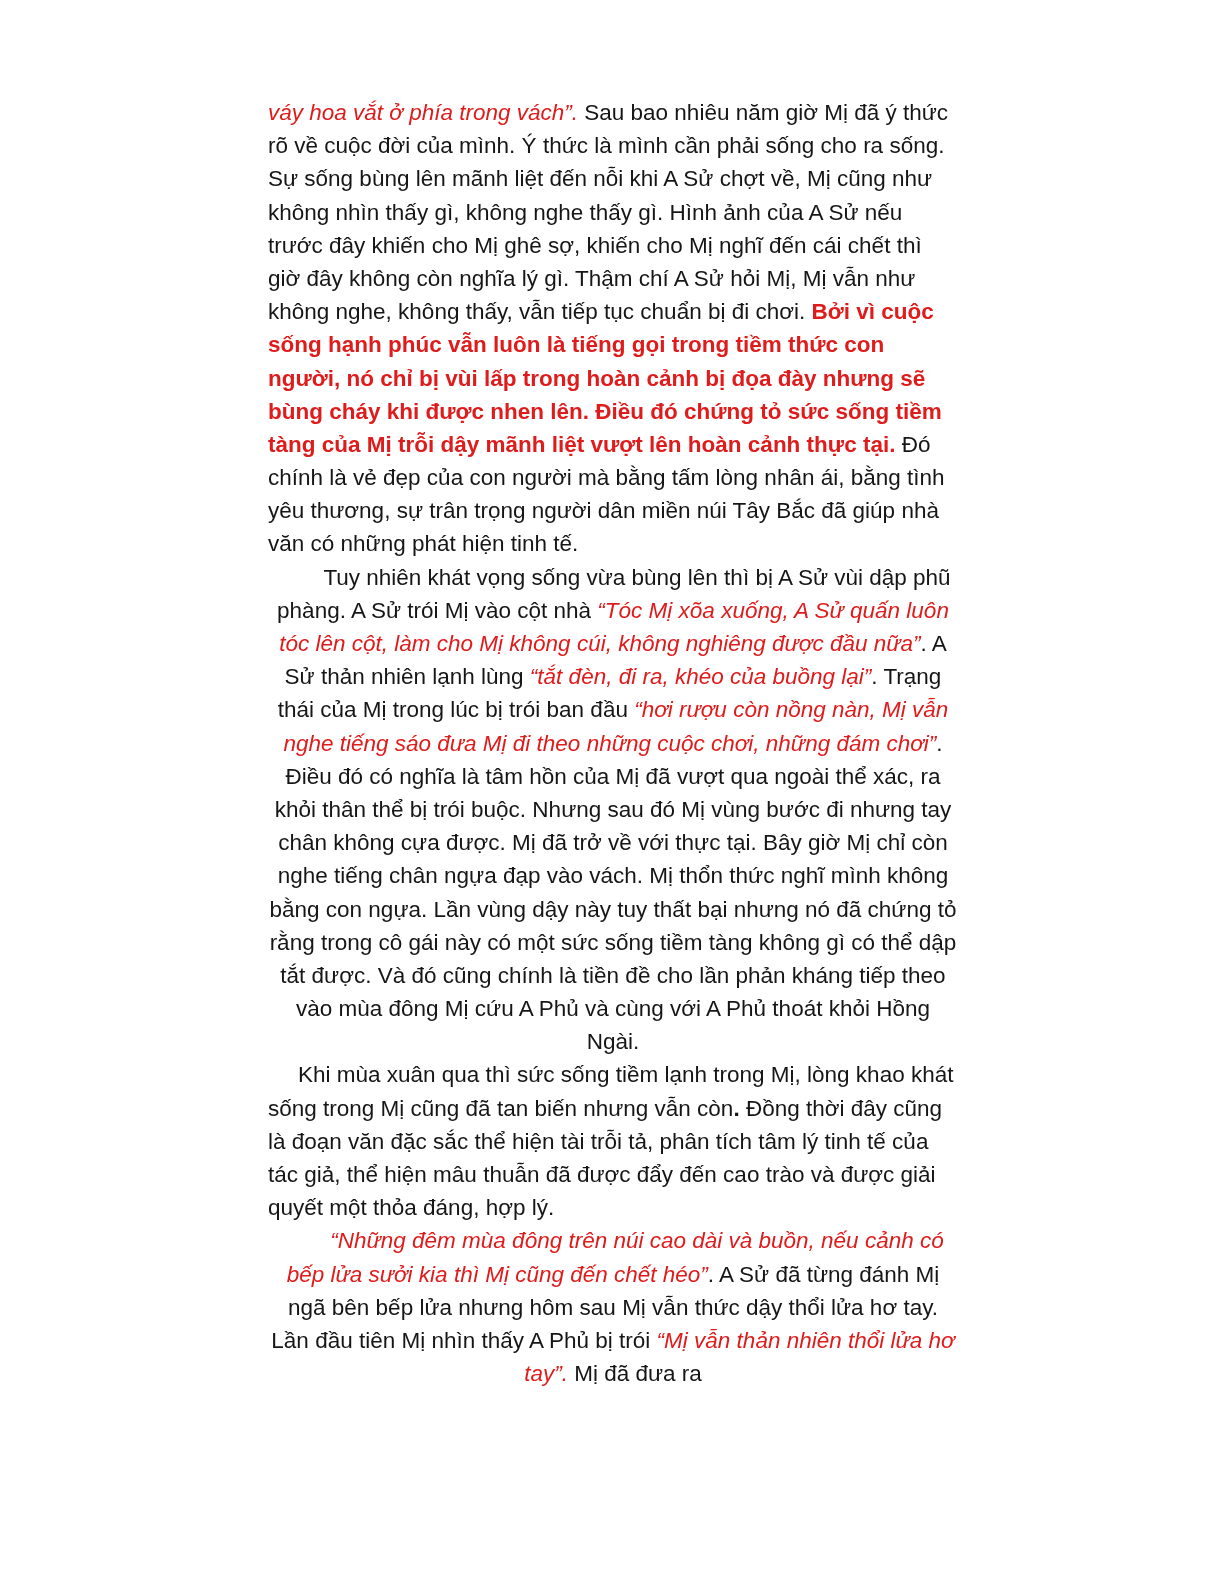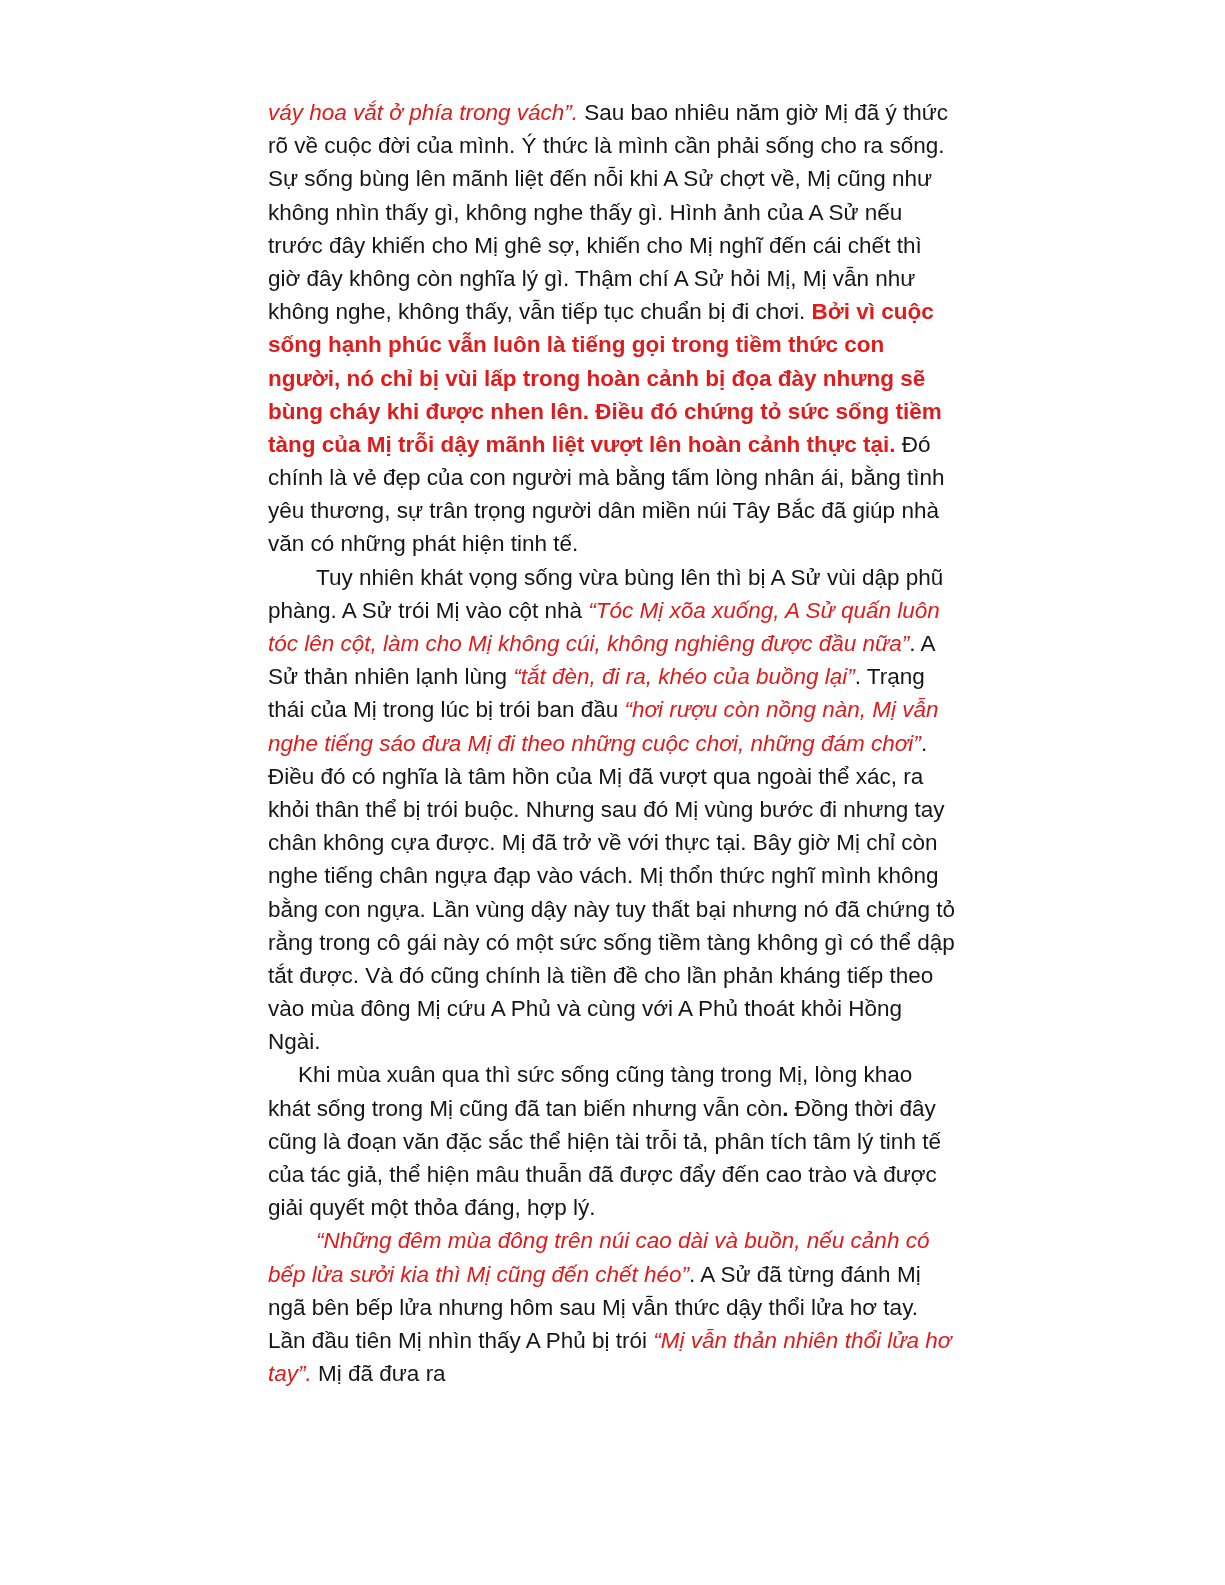--- a/index.html
+++ b/index.html
@@ -28,20 +28,21 @@
     color: #161616;
   }
   p {
     margin: 0;
   }
   p + p {
     margin-top: 0px;
   }
   .indent {
     text-indent: 48px;
+    text-align: center;
   }
   .indent-sm {
     text-indent: 30px;
   }
   .red-i {
     color: #e01b1b;
     font-style: italic;
   }
   .red-b {
     color: #e01b1b;
@@ -65,21 +66,21 @@
     <p>
       <span class="red-i">váy hoa vắt ở phía trong vách”.</span><span> Sau bao nhiêu năm giờ Mị đã ý thức rõ về cuộc đời của mình. Ý thức là mình cần phải sống cho ra sống. Sự sống bùng lên mãnh liệt đến nỗi khi A Sử chợt về, Mị cũng như không nhìn thấy gì, không nghe thấy gì. Hình ảnh của A Sử nếu trước đây khiến cho Mị ghê sợ, khiến cho Mị nghĩ đến cái chết thì giờ đây không còn nghĩa lý gì. Thậm chí A Sử hỏi Mị, Mị vẫn như không nghe, không thấy, vẫn tiếp tục chuẩn bị đi chơi. </span><span class="red-b">Bởi vì cuộc sống hạnh phúc vẫn luôn là tiếng gọi trong tiềm thức con người, nó chỉ bị vùi lấp trong hoàn cảnh bị đọa đày nhưng sẽ bùng cháy khi được nhen lên. Điều đó chứng tỏ sức sống tiềm tàng của Mị trỗi dậy mãnh liệt vượt lên hoàn cảnh thực tại.</span><span> Đó chính là vẻ đẹp của con người mà bằng tấm lòng nhân ái, bằng tình yêu thương, sự trân trọng người dân miền núi Tây Bắc đã giúp nhà văn có những phát hiện tinh tế.</span>
     </p>
 
     <p class="indent">
       <span>Tuy nhiên khát vọng sống vừa bùng lên thì bị A Sử vùi dập phũ phàng. A Sử trói Mị vào cột nhà </span><span class="red-i">“Tóc Mị xõa xuống, A Sử quấn luôn tóc lên cột, làm cho Mị không cúi, không nghiêng được đầu nữa”</span><span>. A Sử thản nhiên lạnh lùng </span><span class="red-i">“tắt đèn, đi ra, khéo của buồng lại”</span><span>. Trạng thái của Mị trong lúc bị trói ban đầu </span><span class="red-i">“hơi rượu còn nồng nàn, Mị vẫn nghe tiếng sáo đưa Mị đi theo những cuộc chơi, những đám chơi”</span><span>. Điều đó có nghĩa là tâm hồn của Mị đã vượt qua ngoài thể xác, ra khỏi thân thể bị trói buộc. Nhưng sau đó Mị vùng bước đi nhưng tay chân không cựa được. Mị đã trở về với thực tại. Bây giờ Mị chỉ còn nghe tiếng chân ngựa đạp vào vách. Mị thổn thức nghĩ mình không bằng con ngựa. Lần vùng dậy này tuy thất bại nhưng nó đã chứng tỏ rằng trong cô gái này có một sức sống tiềm tàng không gì có thể dập tắt được. Và đó cũng chính là tiền đề cho lần phản kháng tiếp theo vào mùa đông Mị cứu A Phủ và cùng với A Phủ thoát khỏi Hồng Ngài.</span>
     </p>
 
 
     <p class="indent-sm">
-      <span>Khi mùa xuân qua thì sức sống cũng tàng trong Mị, lòng khao khát sống trong Mị cũng đã tan biến nhưng vẫn còn</span><span class="bold">.</span><span> Đồng thời đây cũng là đoạn văn đặc sắc thể hiện tài trỗi tả, phân tích tâm lý tinh tế của tác giả, thể hiện mâu thuẫn đã được đẩy đến cao trào và được giải quyết một thỏa đáng, hợp lý.</span>
+      <span>Khi mùa xuân qua thì sức sống tiềm lạnh trong Mị, lòng khao khát sống trong Mị cũng đã tan biến nhưng vẫn còn</span><span class="bold">.</span><span> Đồng thời đây cũng là đoạn văn đặc sắc thể hiện tài trỗi tả, phân tích tâm lý tinh tế của tác giả, thể hiện mâu thuẫn đã được đẩy đến cao trào và được giải quyết một thỏa đáng, hợp lý.</span>
     </p>
 
     <p class="indent">
       <span class="red-i">“Những đêm mùa đông trên núi cao dài và buồn, nếu cảnh có bếp lửa sưởi kia thì Mị cũng đến chết héo”</span><span>. A Sử đã từng đánh Mị ngã bên bếp lửa nhưng hôm sau Mị vẫn thức dậy thổi lửa hơ tay. Lần đầu tiên Mị nhìn thấy A Phủ bị trói </span><span class="red-i">“Mị vẫn thản nhiên thổi lửa hơ tay”.</span><span> Mị đã đưa ra</span>
     </p>
 
   </div>
 </div>
 
 </body></html>

